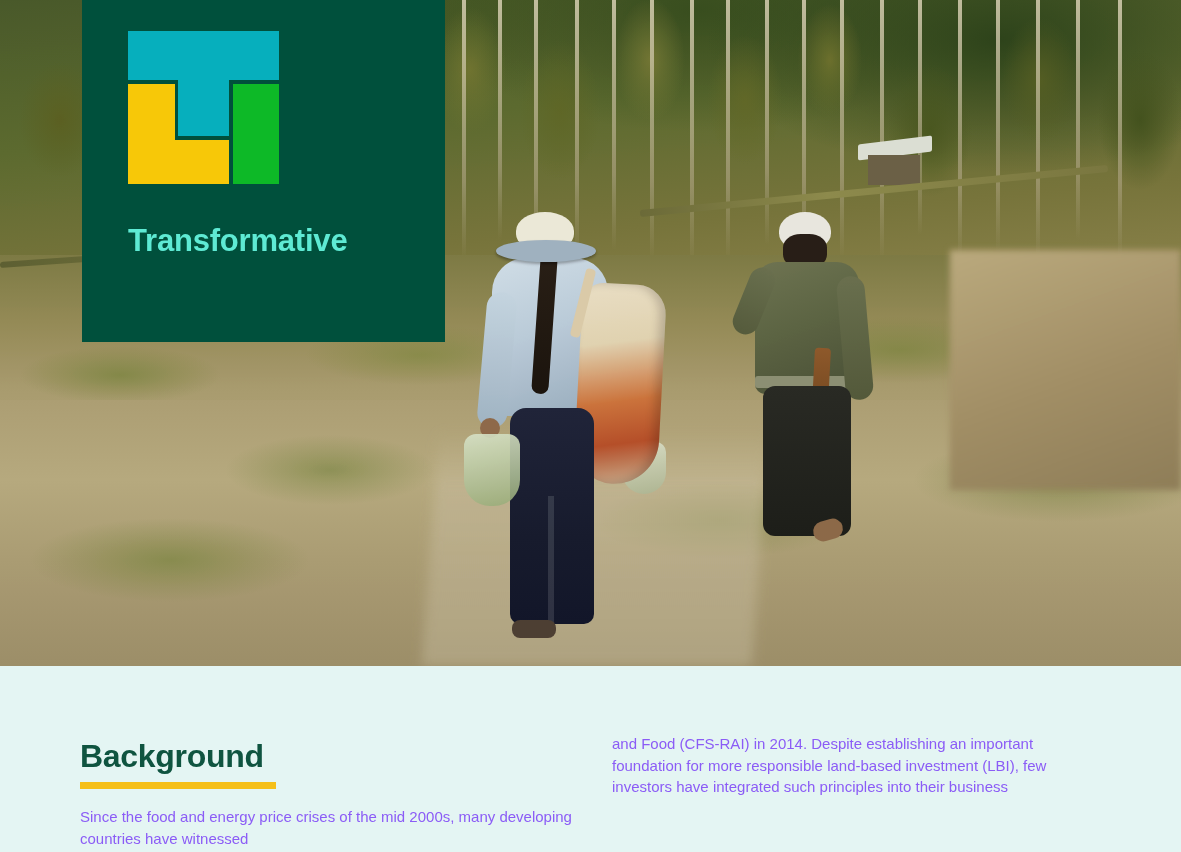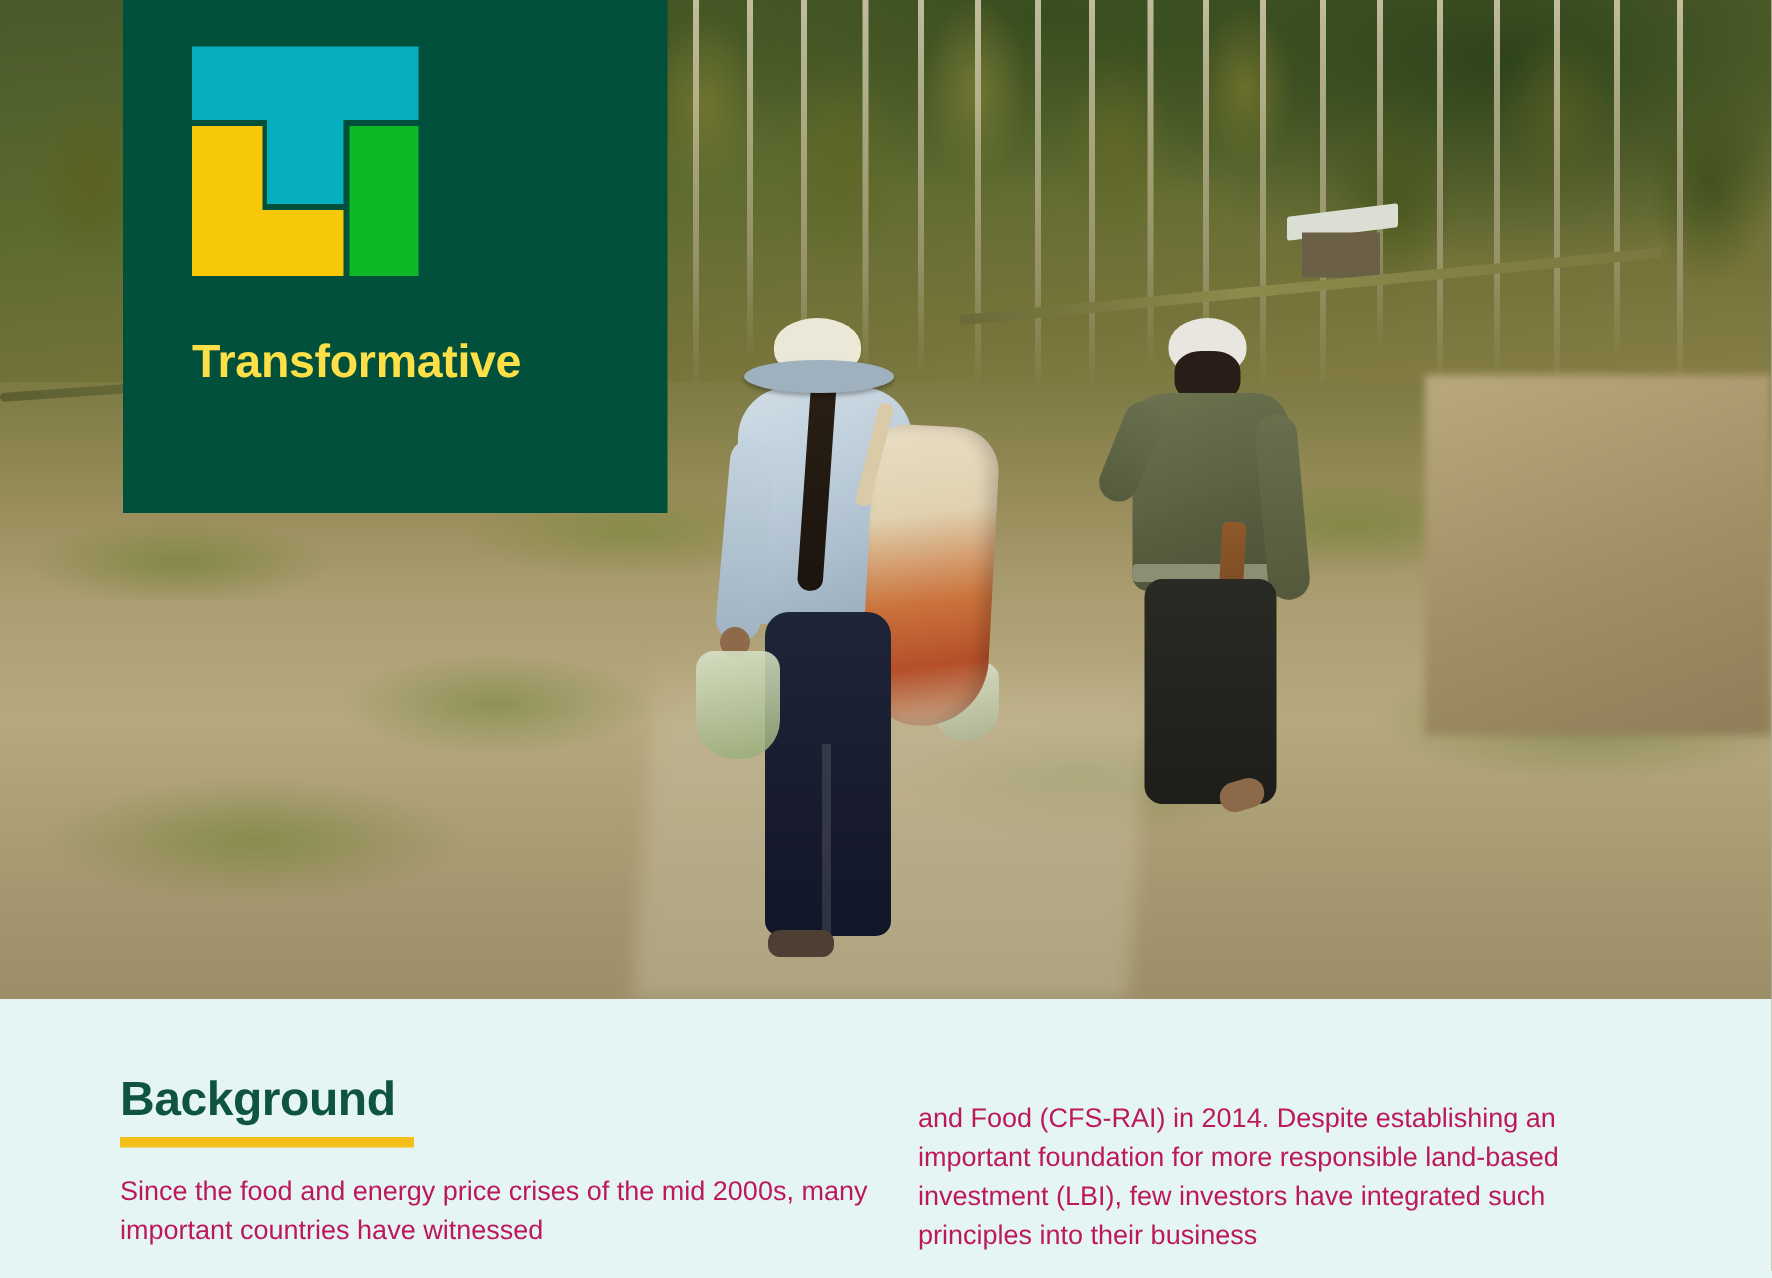--- a/index.html
+++ b/index.html
@@ -234,46 +234,46 @@
   }
   .mark .sq { position:absolute; }
   .mark .bar-top   { left:0;    top:0;    width:151px; height:49px; background:#06afbd; }
   .mark .stem      { left:50px; top:49px; width:51px;  height:56px; background:#06afbd; }
   .mark .yellow-v  { left:0;    top:53px; width:47px;  height:100px; background:#f7c808; }
   .mark .yellow-h  { left:0;    top:109px;width:101px; height:44px;  background:#f7c808; }
   .mark .green     { left:105px;top:53px; width:46px;  height:100px; background:#0db927; }
 
   .logo-title {
     position:absolute; left:46px; top:222px; width:300px;
-    color:#fde047;
+    color:#5eead4;
     font-size:31px; font-weight:bold; line-height:1.24;
     letter-spacing:-0.2px;
   }
 
   
   .content {
     position:absolute; left:0; top:666px; width:1181px; height:186px;
     background:#e4f5f3;
   }
   .col-left  { position:absolute; left:80px;  top:0; width:500px; }
   .col-right { position:absolute; left:612px; top:0; width:485px; }
 
   .section-title {
     color:#0f5440;
     font-size:32px; font-weight:bold;
-    padding-top:48px;
+    padding-top:72px;
     letter-spacing:-0.3px;
   }
   .title-rule {
     margin-top:7px; width:196px; height:7px; background:#f5bf19;
   }
   .body-copy {
     margin-top:17px;
-    color:#be185d;
-    font-size:18px; line-height:1.44;
+    color:#8b5cf6;
+    font-size:15px; line-height:1.44;
   }
   .col-right .body-copy { margin-top:0; padding-top:67px; }
 </style>
 </head>
 <body>
 
 <div id="page">
 
   <div class="hero">
     <div class="hero-photo">
@@ -357,20 +357,20 @@
       <div class="logo-title">
         <div>Transformative</div>
       </div>
     </div>
   </div>
 
   <div class="content">
     <div class="col-left">
       <div class="section-title">Background</div>
       <div class="title-rule"></div>
-      <p class="body-copy">Since the food and energy price crises of the mid 2000s, many important countries have witnessed</p>
+      <p class="body-copy">Since the food and energy price crises of the mid 2000s, many developing countries have witnessed</p>
     </div>
     <div class="col-right">
       <p class="body-copy">and Food (CFS-RAI) in 2014. Despite establishing an important foundation for more responsible land-based investment (LBI), few investors have integrated such principles into their business</p>
     </div>
   </div>
 
 </div>
 
 </body></html>

